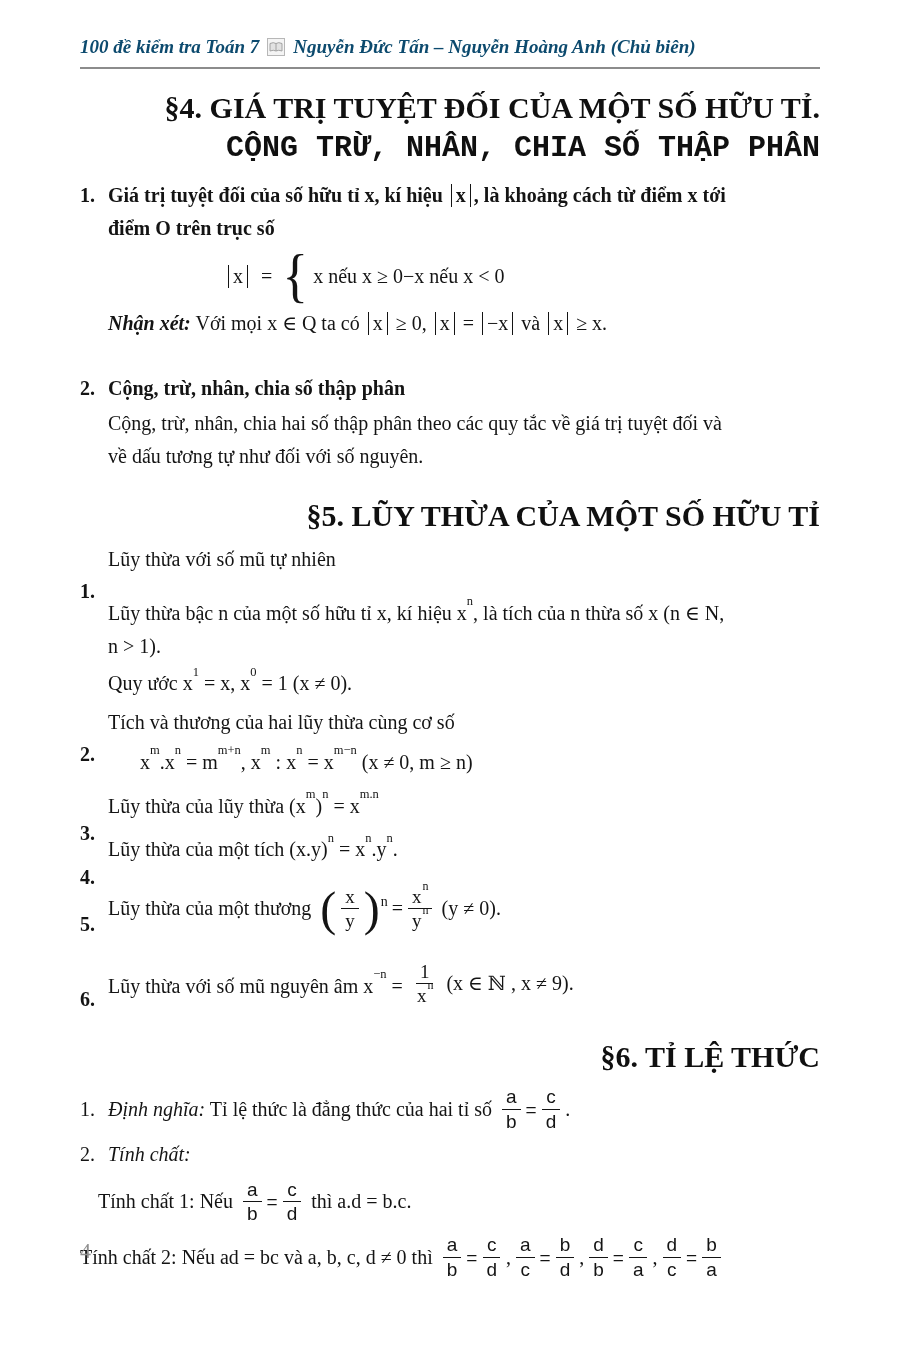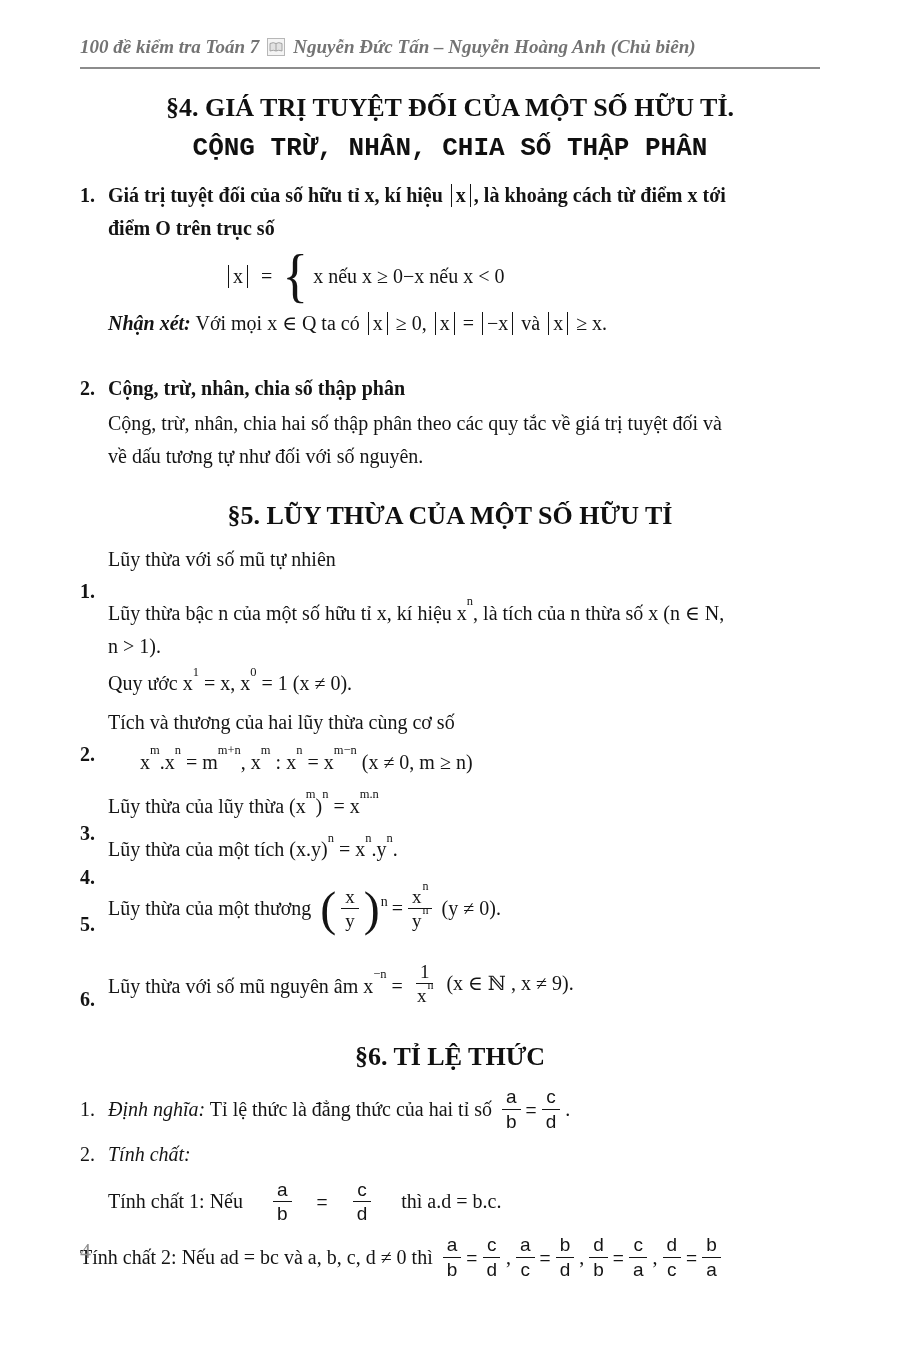--- a/index.html
+++ b/index.html
@@ -2,25 +2,25 @@
 <html><head>
 <meta charset="utf-8">
 <style>
   html,body{margin:0;padding:0;background:#ffffff;}
   body{width:898px;height:1350px;font-family:"Liberation Serif","DejaVu Serif",serif;color:#141414;}
   .page{position:relative;width:898px;height:1350px;overflow:hidden;background:#ffffff;}
   .content{padding:0 78px 0 80px;}
 
   
   .hdr{display:flex;align-items:center;gap:8px;margin-top:36px;padding-bottom:9px;
-       border-bottom:2px solid #8c8c8c;font-size:19px;font-weight:bold;font-style:italic;color:#737373;}
+       border-bottom:2px solid #8c8c8c;font-size:19px;font-weight:bold;font-style:italic;color:#0c4a6e;}
   .book-icon{display:inline-flex;flex:0 0 auto;}
 
   
-  .sec-title{text-align:center;font-weight:bold;font-size:26px;line-height:38px;color:#101010;}
+  .sec-title{text-align:right;font-weight:bold;font-size:30px;line-height:38px;color:#101010;}
   .t4{margin-top:20px;}
   .t5{margin-top:24px;}
   .t6{margin-top:22px;}
 
   
   .li{position:relative;padding-left:28px;font-size:20px;line-height:33px;margin-top:4px;}
   .li .num{position:absolute;left:0;top:0;}
   .b{font-weight:bold;margin-top:32px;}
   .it{font-style:italic;}
   .nowrap{white-space:nowrap;}
@@ -184,21 +184,21 @@
           <span class="fd">d</span>
         </span>
       <span class="run">.</span>
     </div>
 
     <div class="li mt6">
       <span class="num">2.</span>
       <span class="it">Tính chất:</span>
     </div>
 
-    <div class="li flexline mt8" style="margin-left:28px;gap:20px;">
+    <div class="li flexline mt8" style="margin-left:18px;">
       <span class="run">Tính chất 1: Nếu </span>
       <span class="frac sansf">
           <span class="fn">a</span>
           <span class="fd">b</span>
         </span>
       <span class="run sansf">=</span>
       <span class="frac sansf">
           <span class="fn">c</span>
           <span class="fd">d</span>
         </span>

